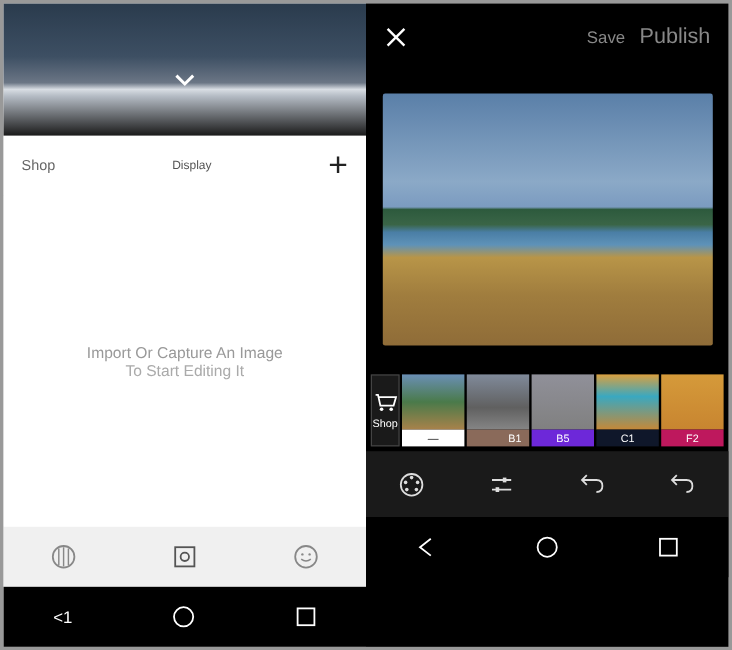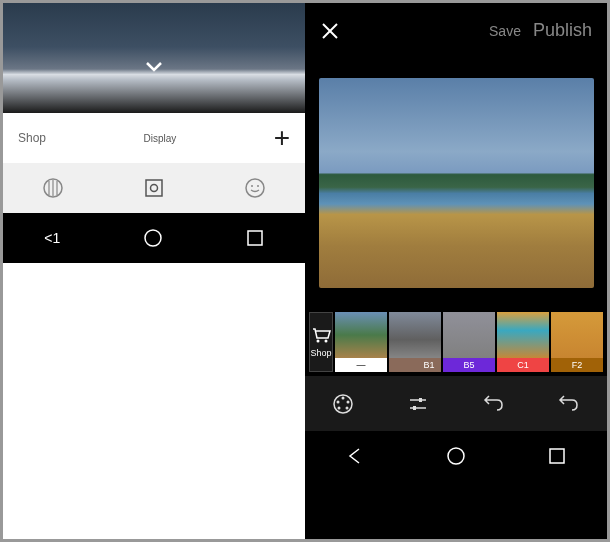--- a/index.html
+++ b/index.html
@@ -66,20 +66,24 @@
         <svg width="18" height="12" viewBox="0 0 18 12">
             <path d="M2 2 L9 9 L16 2" stroke="#fff" stroke-width="2.5" fill="none"></path>
           </svg>
       </span>
     </div>
     <div class="left-header">
       <span class="shop-text">Shop</span>
       <span class="display-text">Display</span>
       <span class="plus-icon">+</span>
     </div>
+    <div class="empty-state">
+      <div class="empty-line1">Import Or Capture An Image</div>
+      <div class="empty-line2">To Start Editing It</div>
+    </div>
     <div class="left-toolbar">
       <span class="tool-icon">
         <svg width="22" height="22" viewBox="0 0 22 22">
             <circle cx="11" cy="11" r="9" stroke="#888" stroke-width="1.5" fill="none"></circle>
             <line x1="7" y1="4" x2="7" y2="18" stroke="#888" stroke-width="1.2"></line>
             <line x1="11" y1="3" x2="11" y2="19" stroke="#888" stroke-width="1.2"></line>
             <line x1="15" y1="4" x2="15" y2="18" stroke="#888" stroke-width="1.2"></line>
           </svg>
       </span>
       <span class="tool-icon">
@@ -146,25 +150,25 @@
           <div class="filter-tile">
             <div class="filter-preview f-b1"></div>
             <div class="filter-label" style="background: rgb(138, 106, 90); color: rgb(255, 255, 255); padding-left: 28px;">B1</div>
           </div>
           <div class="filter-tile">
             <div class="filter-preview f-b5"></div>
             <div class="filter-label" style="background: #6d28d9; color: rgb(255, 255, 255);">B5</div>
           </div>
           <div class="filter-tile">
             <div class="filter-preview f-c1"></div>
-            <div class="filter-label" style="background: #ef4444; color: rgb(255, 255, 255); text-align: right;">C1</div>
+            <div class="filter-label" style="background: #0f172a; color: rgb(255, 255, 255); text-align: right;">C1</div>
           </div>
           <div class="filter-tile">
             <div class="filter-preview f-f2"></div>
-            <div class="filter-label" style="background: #a16207; color: rgb(255, 255, 255);">F2</div>
+            <div class="filter-label" style="background: #be185d; color: rgb(255, 255, 255);">F2</div>
           </div>
         </div>
     </div>
     <div class="edit-toolbar">
       <span class="edit-icon">
         <svg width="22" height="22" viewBox="0 0 22 22">
             <circle cx="11" cy="11" r="9" stroke="#ddd" stroke-width="1.5" fill="none"></circle>
             <circle cx="11" cy="5" r="1.5" fill="#ddd"></circle>
             <circle cx="16" cy="9" r="1.5" fill="#ddd"></circle>
             <circle cx="15" cy="15" r="1.5" fill="#ddd"></circle>

